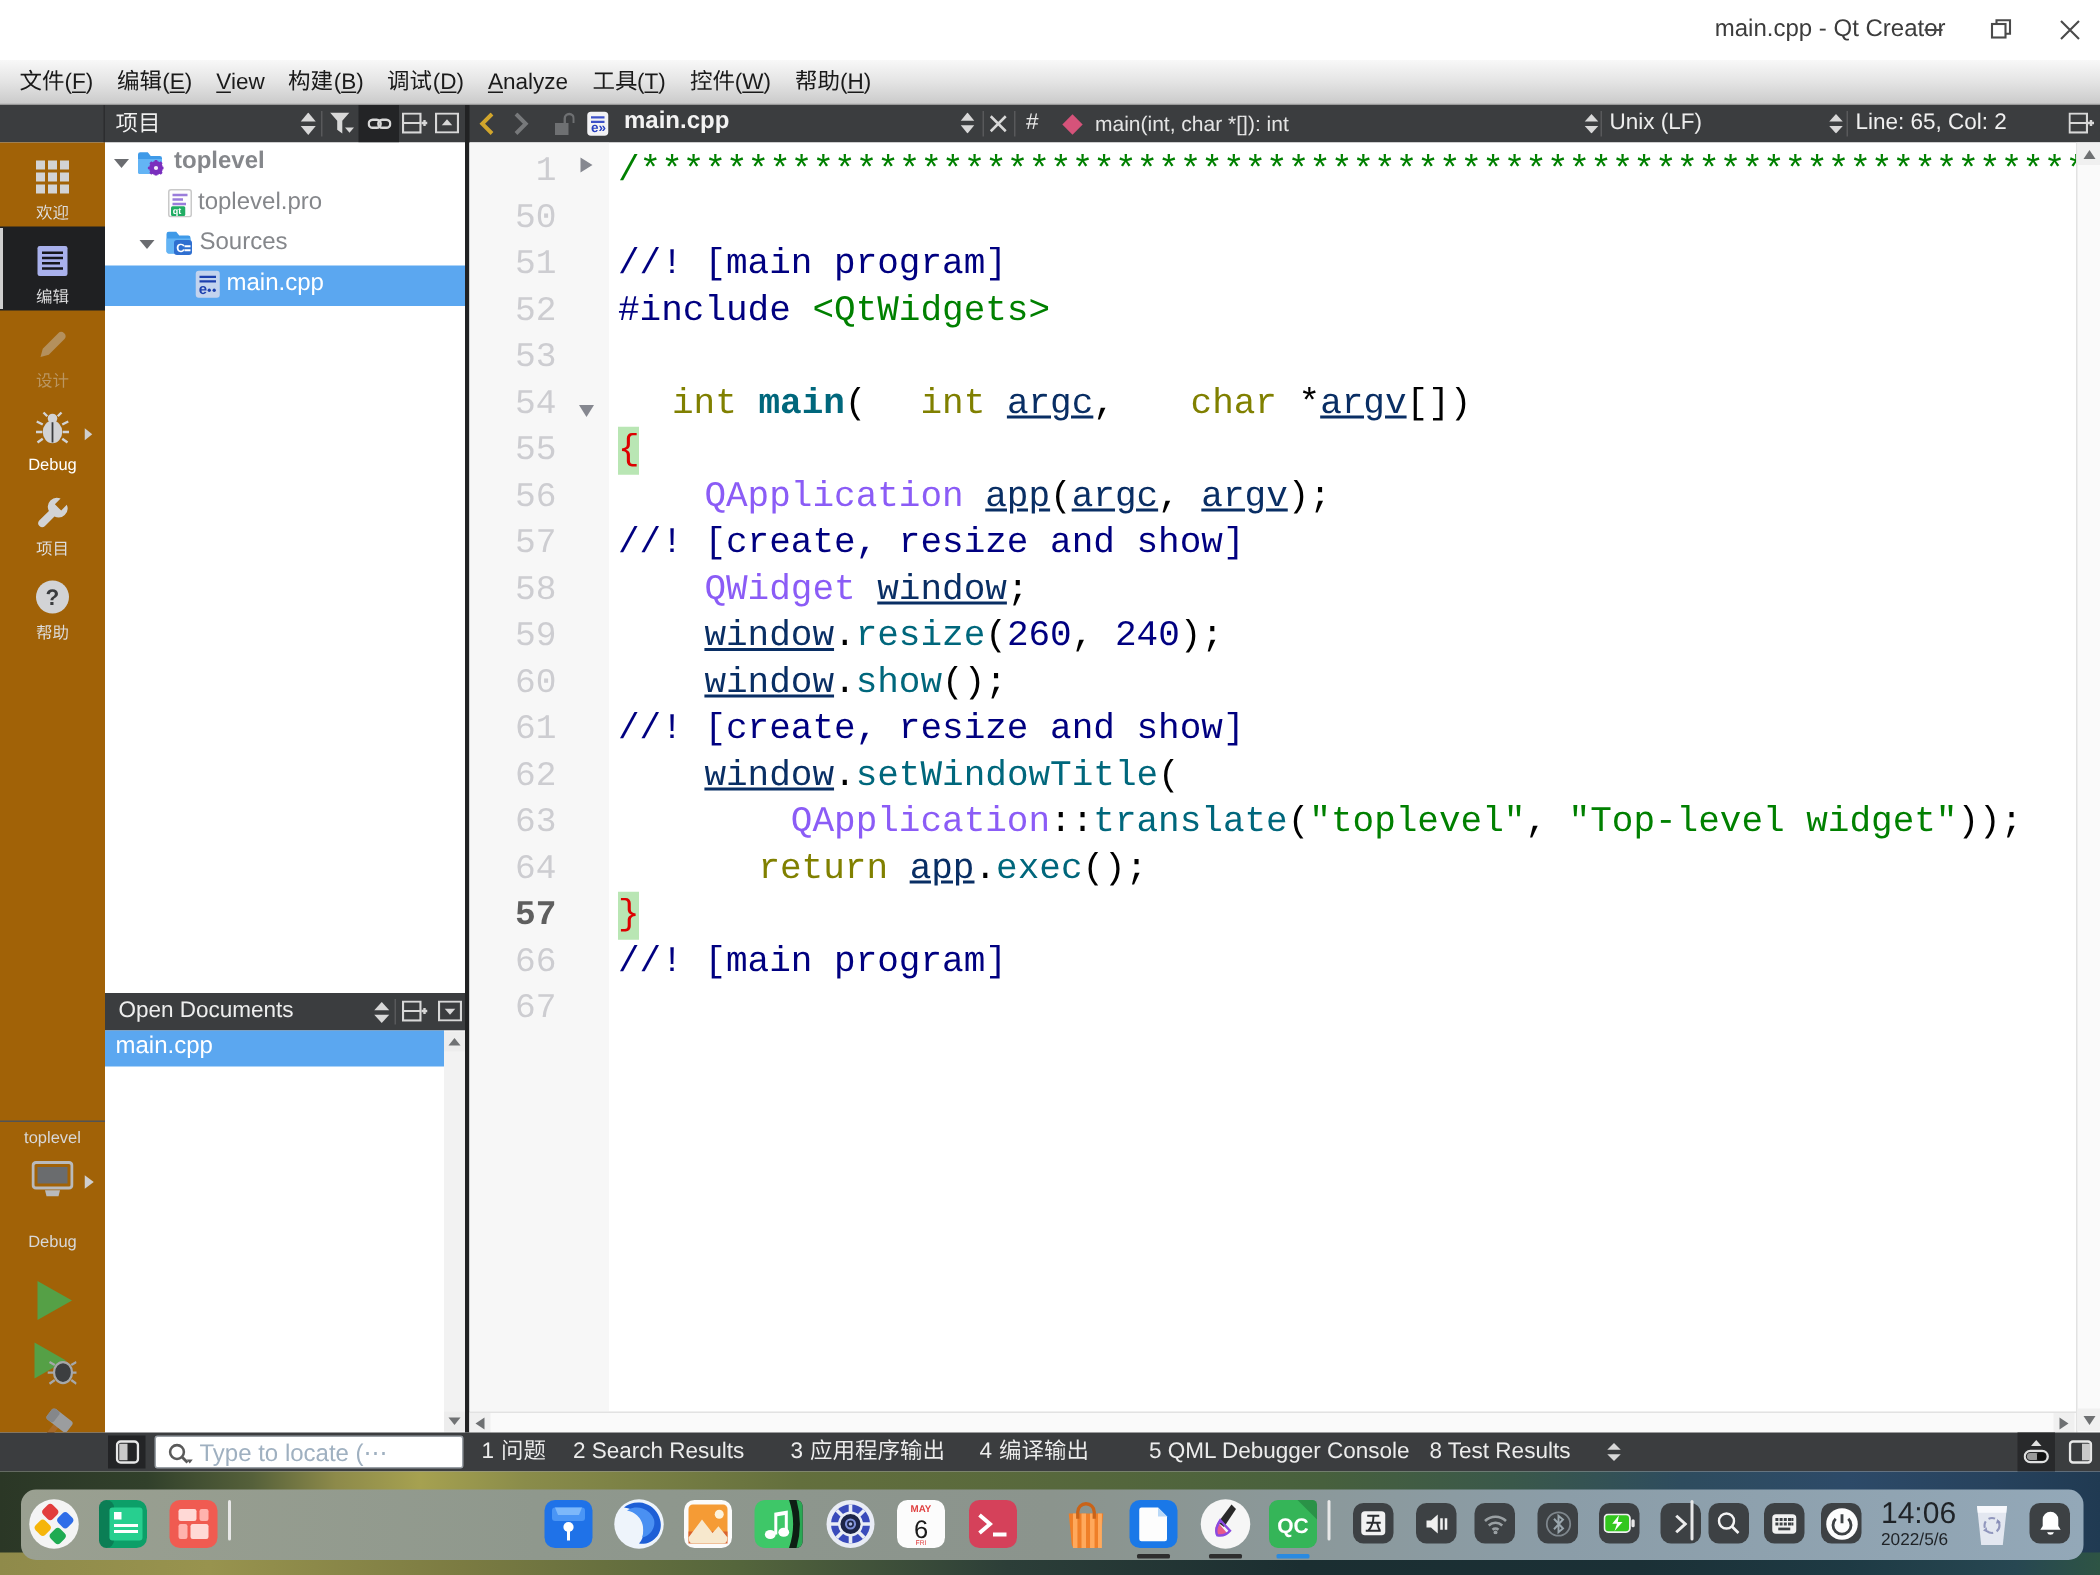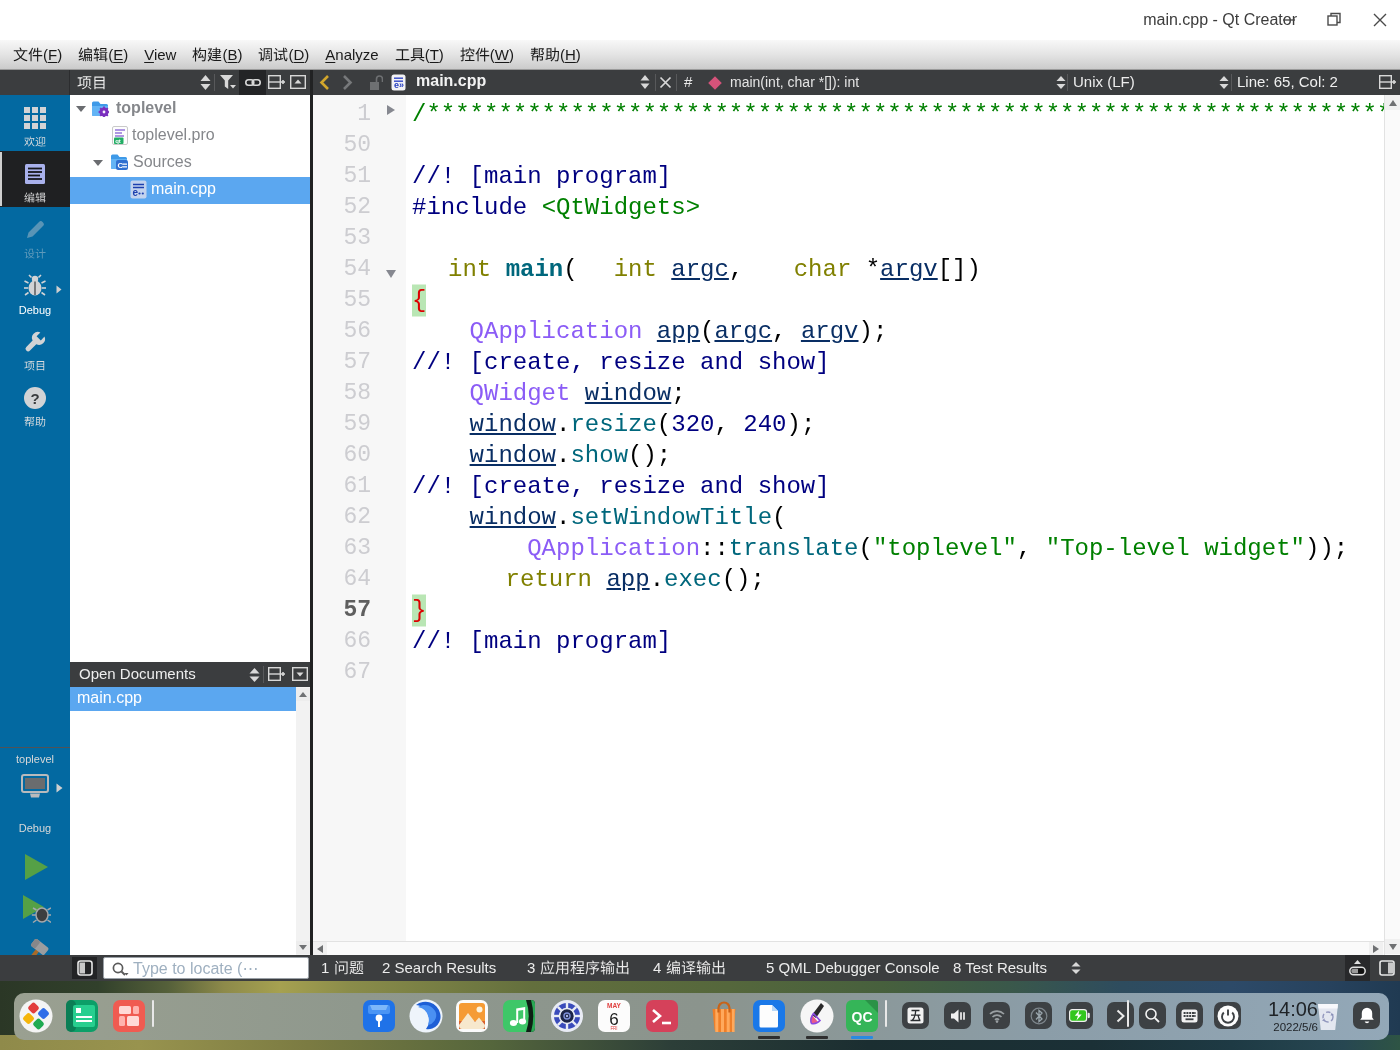--- a/index.html
+++ b/index.html
@@ -17,21 +17,21 @@
 #menubar span.mi { padding:0 8px; }
 #menubar u { text-decoration:underline; text-underline-offset:2px; }
 
 
 #toolbar { top:70px; left:0; width:1400px; height:25px; background:#3b3d3f; color:#dcdcdc; }
 .vsep { position:absolute; width:1px; background:#58595b; top:4px; height:17px; }
 #panel-border { top:70px; left:310px; width:3px; height:885px; background:#212223; }
 #sidebar-border { top:70px; left:69px; width:1px; height:25px; background:#2c2d2f; }
 
 
-#sidebar { top:95px; left:0; width:70px; height:860px; background:#0369a1; }
+#sidebar { top:95px; left:0; width:70px; height:860px; background:#a16207; }
 .mode { position:absolute; left:0; width:70px; height:56px; text-align:center; }
 .mode .lbl { position:absolute; top:41px; width:70px; font-size:11px; line-height:13px; color:#dededf; }
 .mode > svg { position:absolute; top:11px; left:23px; }
 .mode.sel { background:#1f2022; }
 .mode.sel::before { content:""; position:absolute; left:0; top:1px; bottom:1px; width:2px; background:#cfcfcf; }
 
 
 #treepanel { top:95px; left:70px; width:240px; height:860px; background:#ffffff; }
 .trow { position:absolute; left:0; width:240px; height:27px; color:#85878b; font-size:16px; }
 .trow .tx { position:absolute; top:3px; }
@@ -470,21 +470,21 @@
     <pre id="code"><span class="c">/**********************************************************************************</span>
 
 <span class="d">//! [main program]</span>
 <span class="d">#include</span> <span class="s">&lt;QtWidgets&gt;</span>
 
 <span class="k">int</span> <span class="f" style="font-weight:bold">main</span>(<span class="k">int</span> <span class="v">argc</span>, <span class="k">char</span> *<span class="v">argv</span>[])
 <span class="b">{</span>
     <span class="t">QApplication</span> <span class="v">app</span>(<span class="v">argc</span>, <span class="v">argv</span>);
 <span class="d">//! [create, resize and show]</span>
     <span class="t">QWidget</span> <span class="v">window</span>;
-    <span class="v">window</span>.<span class="f">resize</span>(<span class="n">320</span>, <span class="n">240</span>);
+    <span class="v">window</span>.<span class="f">resize</span>(<span class="n">260</span>, <span class="n">240</span>);
     <span class="v">window</span>.<span class="f">show</span>();
 <span class="d">//! [create, resize and show]</span>
     <span class="v">window</span>.<span class="f">setWindowTitle</span>(
         <span class="t">QApplication</span>::<span class="f">translate</span>(<span class="s">"toplevel"</span>, <span class="s">"Top-level widget"</span>));
     <span class="k">return</span> <span class="v">app</span>.<span class="f">exec</span>();
 <span class="b">}</span>
 <span class="d">//! [main program]</span>
 </pre>
   </div>
   <div class="abs" id="vscroll">
@@ -743,21 +743,21 @@
             </g>
           </svg>
       </div>
       <div class="tray" style="left:1200px">
         <svg width="22" height="22" viewBox="0 0 22 22">
             <circle cx="11" cy="11" r="10.5" fill="#fdfdfd"></circle>
             <path d="M6.8 7.5 a6 6 0 1 0 8.4 0" fill="none" stroke="#3d4144" stroke-width="1.9"></path>
             <line x1="11" y1="4.5" x2="11" y2="10.5" stroke="#3d4144" stroke-width="1.9"></line>
           </svg>
       </div>
-      <div style="position:absolute;left:1240px;top:5px;width:64px;text-align:right;color:#1e2226">
+      <div style="position:absolute;left:1240px;top:5px;width:64px;text-align:left;color:#1e2226">
         <div style="font-size:20px">14:06</div>
         <div style="font-size:11.5px;margin-top:0px">2022/5/6</div>
       </div>
 
       <svg class="dicon" style="left:1302px;top:10px" width="24" height="28" viewBox="0 0 24 28">
         <path d="M2 1 h20 l-2.8 26 h-14.4 Z" fill="#eceef6" opacity="0.9"></path>
         <path d="M2 1 h20 l-0.5 4.5 h-19 Z" fill="#f8f9fc" opacity="0.95"></path>
         <circle cx="12" cy="14" r="5" fill="none" stroke="#8288b4" stroke-width="1.4" stroke-dasharray="4.5 2.5" opacity="0.85"></circle>
         <path d="M15.5 9.7 l2.4 2.3 l-3.3 0.8 Z M9 18.6 l-3-1.2 l2.5-2.2 Z" fill="#8288b4" opacity="0.85"></path>
       </svg>

